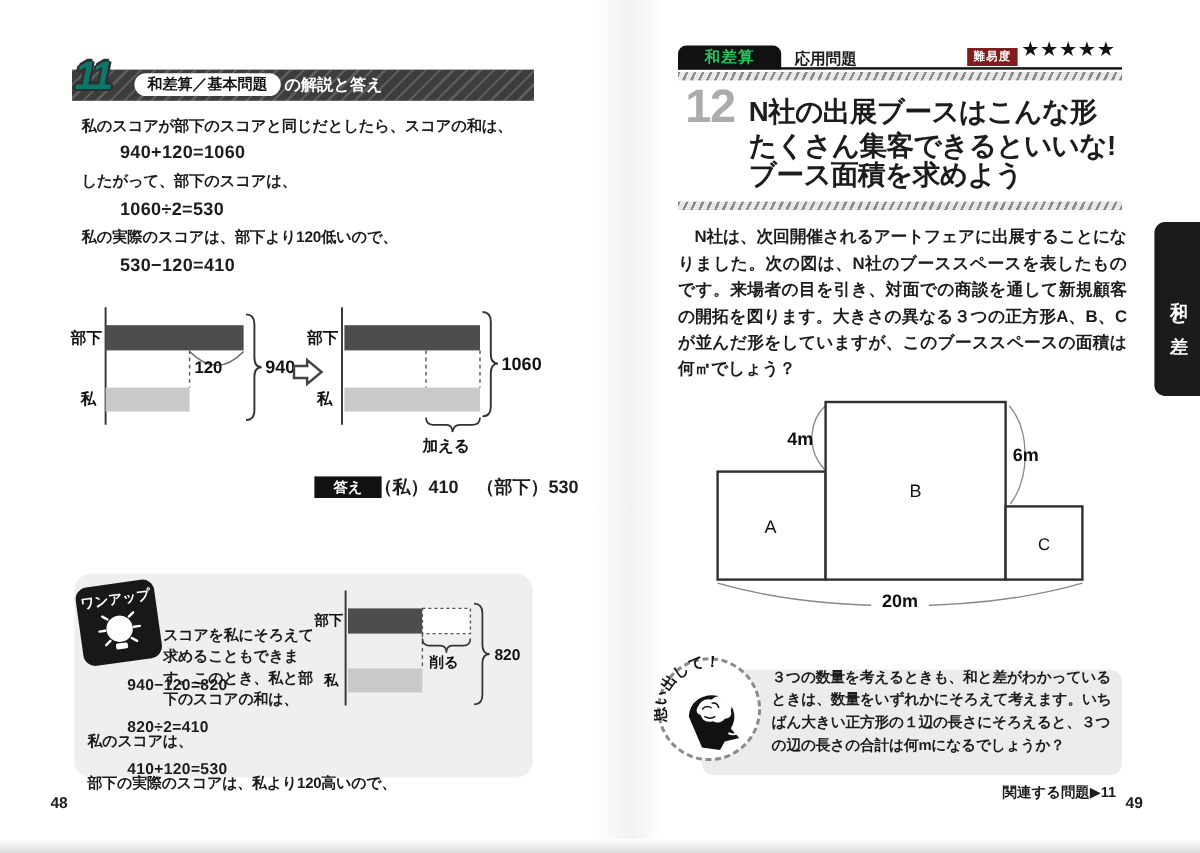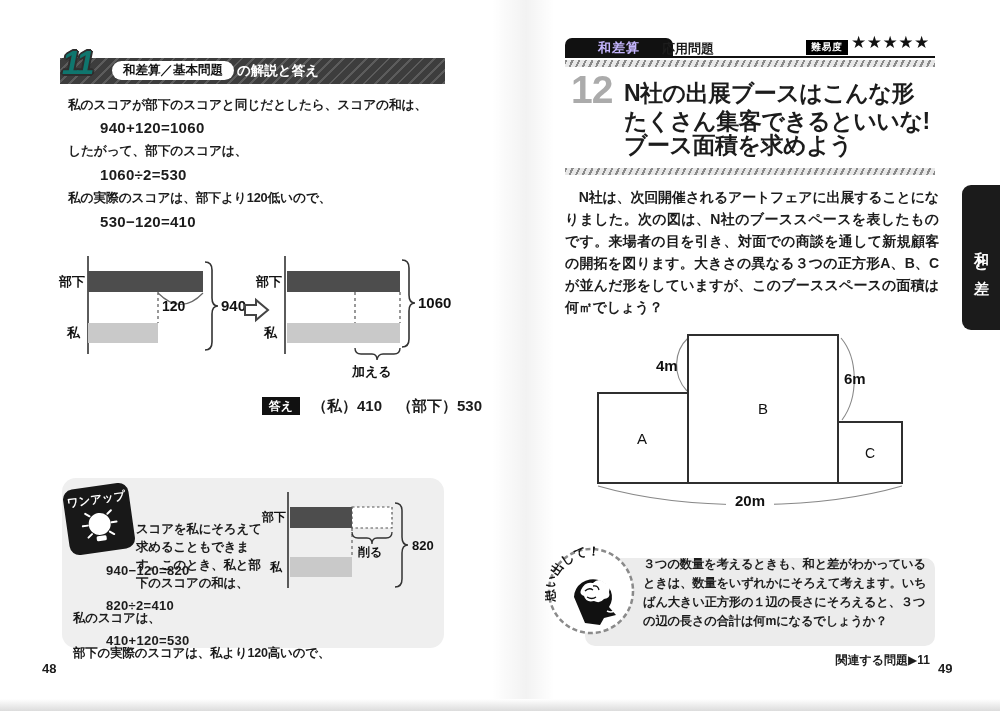--- a/index.html
+++ b/index.html
@@ -16,39 +16,39 @@
     letter-spacing:-2px;}
   .pill{left:112px;top:61px;height:19px;background:#fff;border-radius:10px;padding:0 11px;
     font-size:12.5px;font-weight:800;color:#111;display:flex;align-items:center;letter-spacing:0;}
   .banner-suffix{left:237px;top:62px;font-size:13.5px;font-weight:800;color:#fff;}
 
   
   .sol{font-size:12.8px;font-weight:600;letter-spacing:-.2px;}
   .formula{font-size:15px;font-weight:800;letter-spacing:.3px;}
 
   
-  .ans-badge{left:262px;top:397px;width:38px;height:18px;background:#111;color:#fff;
+  .ans-badge{left:262px;top:397px;width:56px;height:18px;background:#111;color:#fff;
     font-size:12px;font-weight:800;display:flex;align-items:center;justify-content:center;}
   .ans-text{left:312px;top:397px;font-size:15px;font-weight:800;}
 
   
   .oneup-box{left:62px;top:478px;width:382px;height:170px;background:#efefef;border-radius:14px;}
   .oneup-badge{left:66px;top:486px;width:66px;height:66px;background:#181818;border-radius:10px;
     transform:rotate(-8deg);}
   .tip{font-size:12.5px;font-weight:700;letter-spacing:-.2px;margin-top:29px;}
   .tipf{font-size:13px;font-weight:800;letter-spacing:.3px;}
 
   .pagenum{font-size:13px;font-weight:800;}
 
   
   .tabrow-line{left:565px;top:56px;width:370px;height:0;border-top:2px solid #111;}
-  .cat-tab{left:565px;top:38px;width:108px;height:20px;background:#111;border-radius:7px 7px 0 0;
-    color:#c4b5fd;font-size:13px;font-weight:800;display:flex;align-items:center;justify-content:center;letter-spacing:1px;}
+  .cat-tab{left:565px;top:38px;width:86px;height:20px;background:#111;border-radius:7px 7px 0 0;
+    color:#22c55e;font-size:13px;font-weight:800;display:flex;align-items:center;justify-content:center;letter-spacing:1px;}
   .prob-type{left:662px;top:40px;font-size:13px;font-weight:800;}
-  .diff-badge{left:806px;top:40px;width:42px;height:15px;background:#000000;color:#fff;font-size:9.5px;
+  .diff-badge{left:806px;top:40px;width:42px;height:15px;background:#7f1d1d;color:#fff;font-size:9.5px;
     font-weight:700;display:flex;align-items:center;justify-content:center;letter-spacing:1px;}
   .stars{left:851px;top:32px;font-size:17px;font-weight:700;letter-spacing:.5px;color:#111;}
   .hatch{height:7px;background:repeating-linear-gradient(115deg,#8a8a8a 0 2px,#e8e8e8 2px 6px);}
   .num12{left:571px;top:68px;font-size:39px;font-weight:800;color:#ababab;letter-spacing:-1px;}
   .title-line{font-size:23px;font-weight:800;letter-spacing:-.5px;}
   .body-par{left:565px;top:186px;width:374px;font-size:14px;font-weight:600;line-height:22px;
     letter-spacing:-.2px;text-align:justify;}
 
   
   .hint-box{left:585px;top:558px;width:350px;height:88px;background:#ececec;border-radius:10px;}

